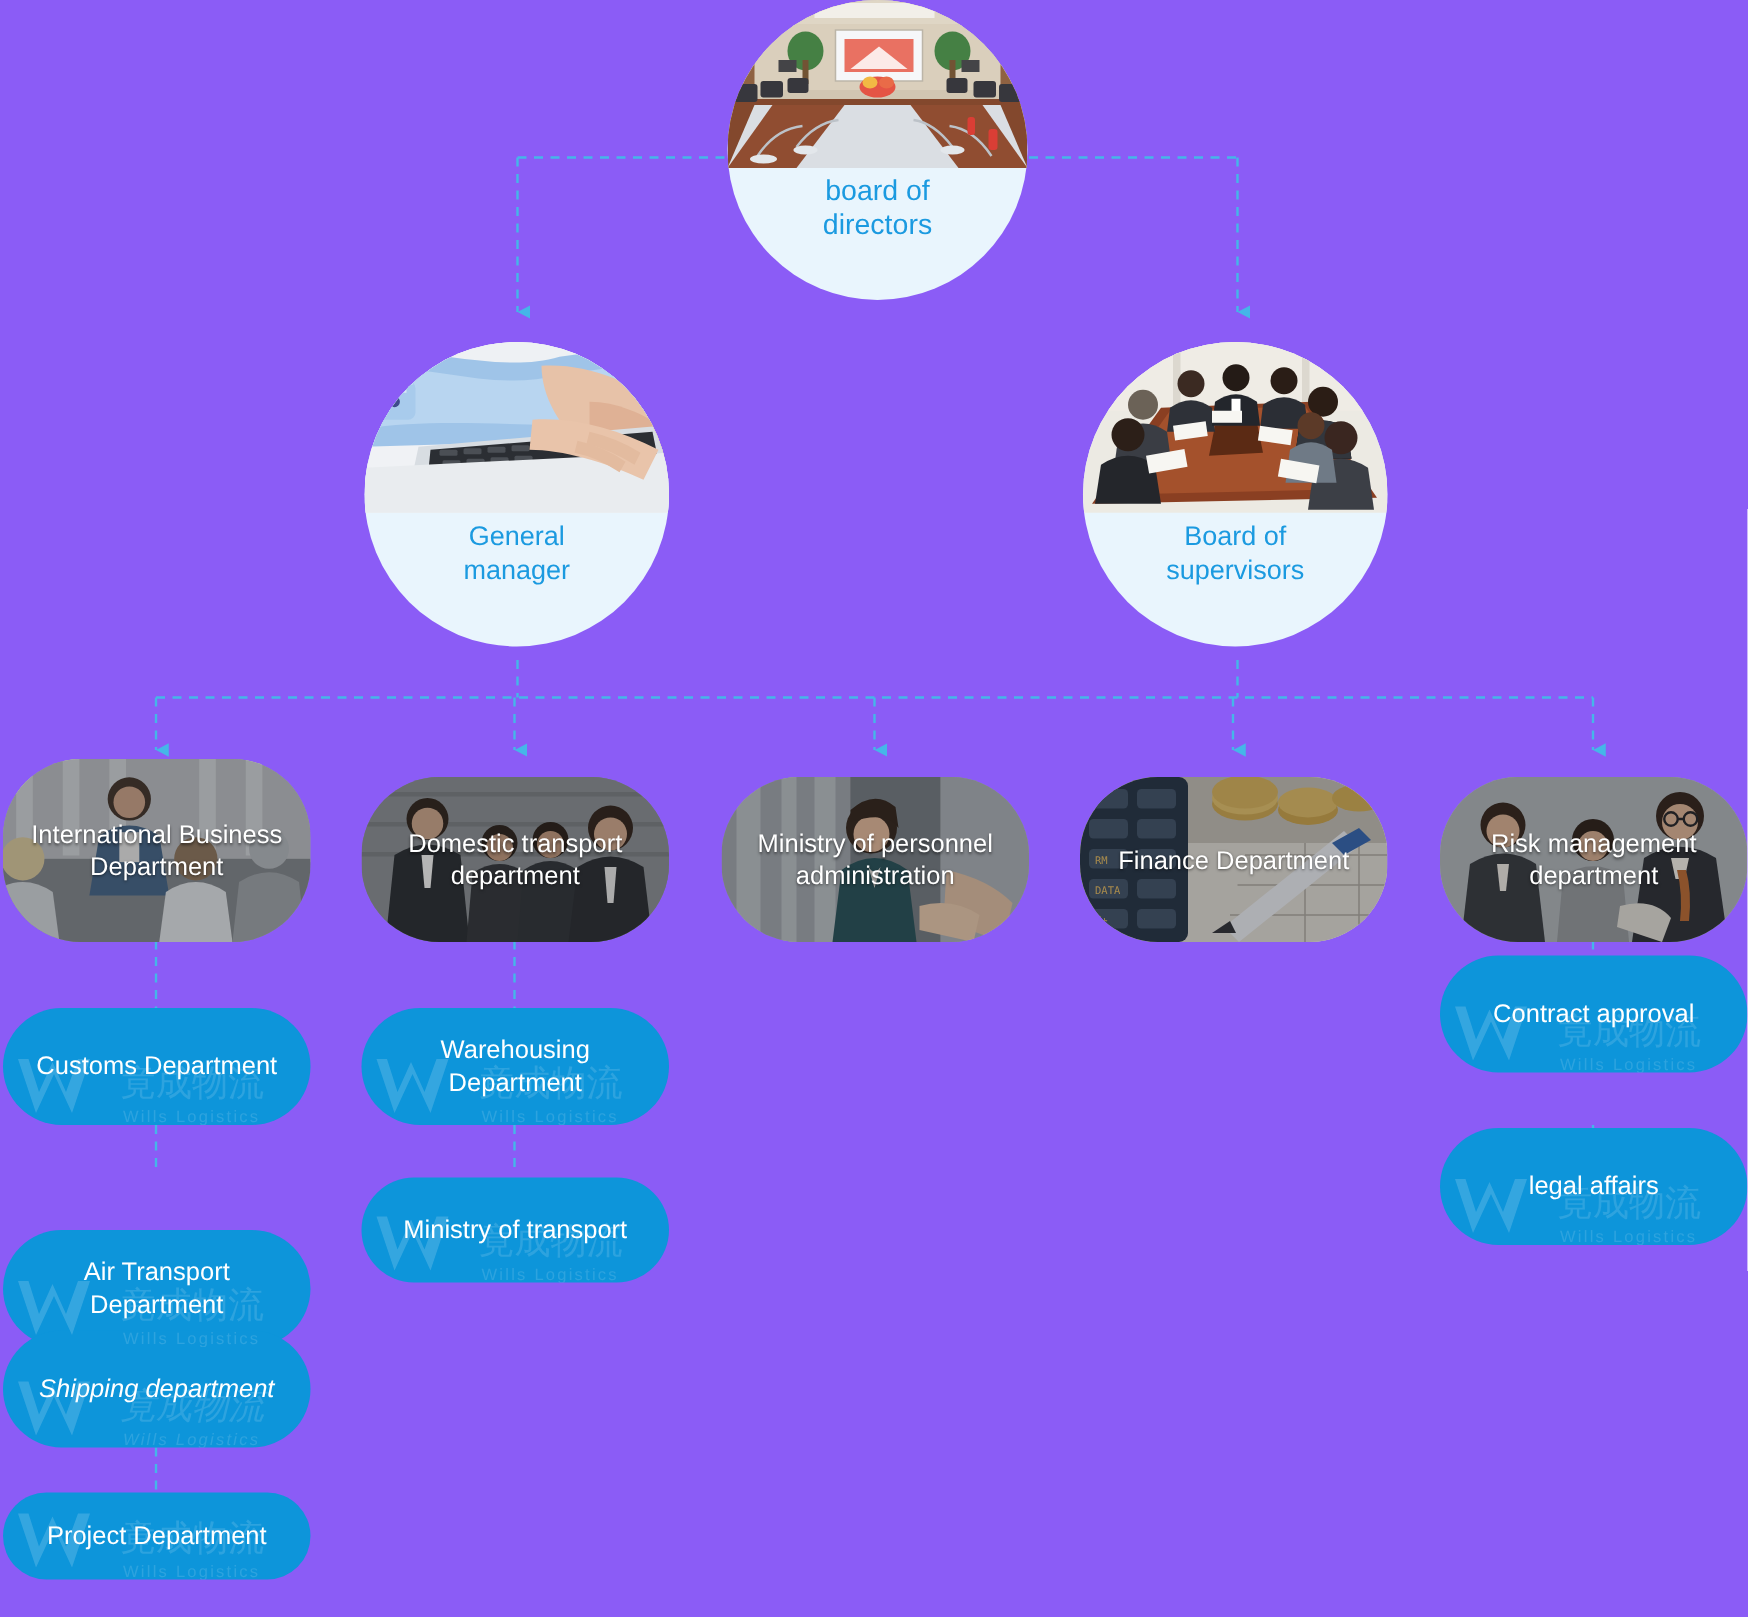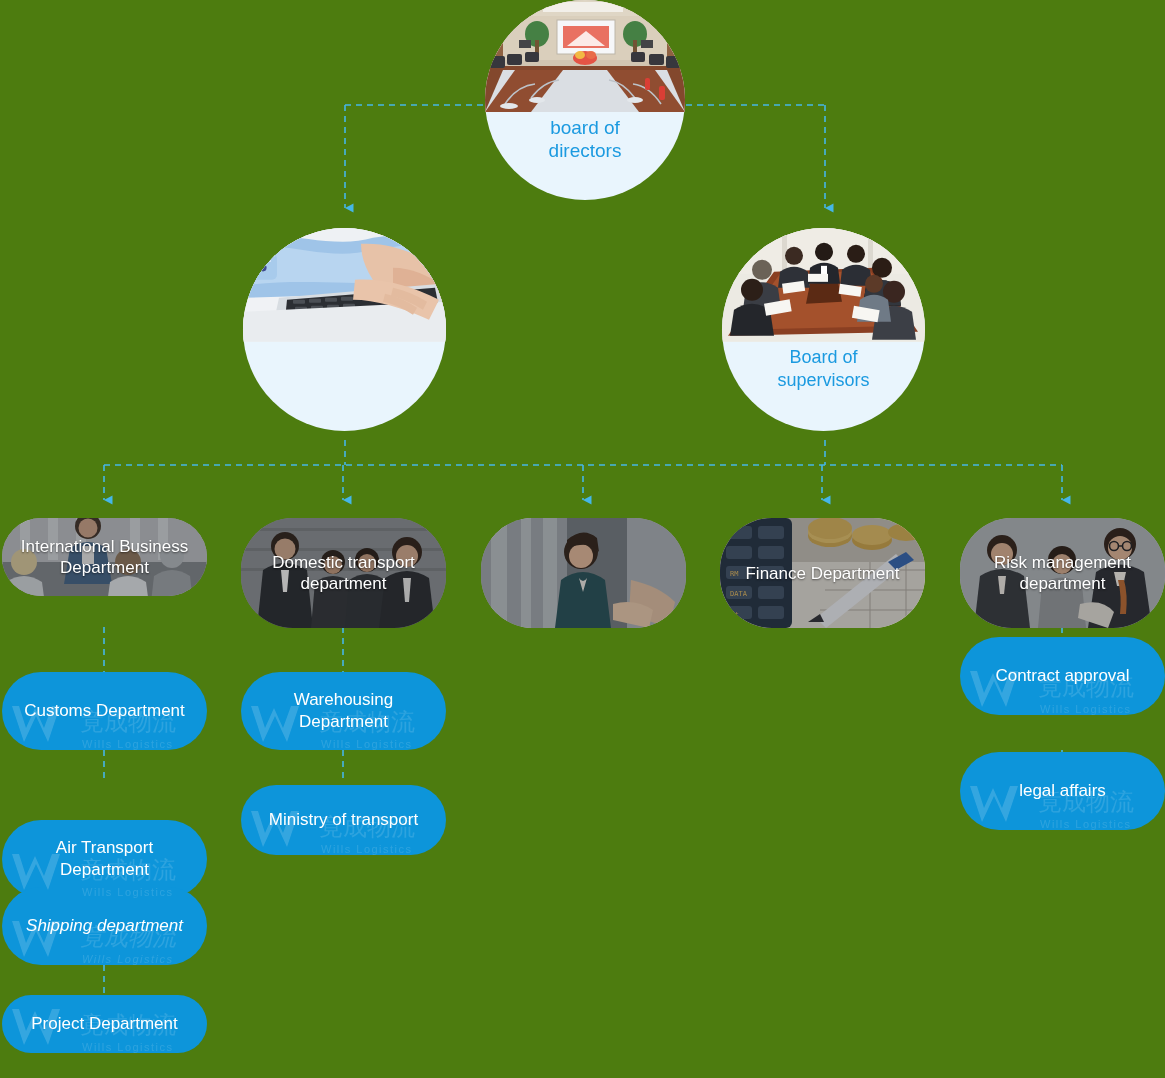--- a/index.html
+++ b/index.html
@@ -8,21 +8,21 @@
     background: #ffffff;
   }
   body {
     font-family: "Liberation Sans", sans-serif;
   }
   #org-chart {
     position: relative;
     width: 1165px;
     height: 1078px;
     overflow: hidden;
-    background: #4d7c0f;
+    background: #8b5cf6;
   }
   #connector-layer {
     position: absolute;
     left: 0;
     top: 0;
     width: 1165px;
     height: 1078px;
     pointer-events: none;
   }
 
@@ -241,20 +241,24 @@
           <rect x="100" y="76" width="12" height="4" rx="1"></rect>
         </g>
         <path d="M0,84 L203,74 L203,114 L0,114 Z" fill="#e9ecef"></path>
         <path d="M112,52 C140,50 168,58 196,72 L186,92 C160,80 132,72 110,72 Z" fill="#e9c4aa"></path>
         <g fill="#e3bb9f">
           <path d="M150,60 q18,4 34,14 l-4,8 q-16,-10 -32,-14 z"></path>
           <path d="M142,66 q18,4 32,14 l-4,7 q-15,-10 -30,-13 z"></path>
         </g>
       </svg>
     </div>
+    <div class="circle-label">
+      <div>General</div>
+      <div>manager</div>
+    </div>
   </div>
 
   <div class="circle-node small" style="left:722px; top:228px; width:203px; height:203px;">
     <div class="circle-photo">
       <svg viewBox="0 0 203 114" preserveAspectRatio="xMidYMid slice">
         <rect width="203" height="114" fill="#eceae3"></rect>
         <rect x="0" y="0" width="203" height="46" fill="#efece5"></rect>
         <rect x="60" y="0" width="5" height="44" fill="#dcd8cf"></rect>
         <rect x="146" y="0" width="5" height="44" fill="#dcd8cf"></rect>
         <path d="M52,44 L152,40 L196,104 L6,108 Z" fill="#8a3f22"></path>
@@ -289,21 +293,21 @@
           <rect x="86" y="46" width="20" height="8"></rect>
         </g>
       </svg>
     </div>
     <div class="circle-label">
       <div>Board of</div>
       <div>supervisors</div>
     </div>
   </div>
 
-  <div class="dept-node" style="left:2px; top:518px; width:205px; height:78px;">
+  <div class="dept-node" style="left:2px; top:506px; width:205px; height:122px;">
     <div class="dept-photo">
       <svg viewBox="0 0 205 110" preserveAspectRatio="xMidYMid slice">
         <rect width="205" height="110" fill="#8d9298"></rect>
         <rect x="0" y="0" width="205" height="62" fill="#b8bcc1"></rect>
         <g fill="#cfd3d7">
           <rect x="18" y="0" width="10" height="58"></rect>
           <rect x="46" y="0" width="10" height="58"></rect>
           <rect x="74" y="0" width="10" height="58"></rect>
           <rect x="128" y="0" width="10" height="58"></rect>
           <rect x="156" y="0" width="10" height="58"></rect>
@@ -375,20 +379,24 @@
         <rect x="146" y="0" width="59" height="110" fill="#a4aab0"></rect>
         <circle cx="100" cy="34" r="17" fill="#2c1d15"></circle>
         <circle cx="100" cy="38" r="12" fill="#ddb294"></circle>
         <path d="M86,22 q16,-14 30,-2 l2,14 q-8,-12 -32,-4 z" fill="#2a1c14"></path>
         <path d="M80,62 q22,-16 44,0 l6,48 l-56,0 z" fill="#1f4a52"></path>
         <path d="M98,60 q4,6 8,0 l-4,14 z" fill="#e6e3de"></path>
         <path d="M150,62 q28,6 44,22 l-6,26 l-40,-14 z" fill="#d8b89c"></path>
         <path d="M132,86 q22,-6 40,6 l-4,18 l-36,-8 z" fill="#e3c3a6"></path>
         <rect x="0" y="0" width="205" height="110" fill="#2a2a2a" opacity="0.3"></rect>
       </svg>
+    </div>
+    <div class="dept-label">
+      <div>Ministry of personnel</div>
+      <div>administration</div>
     </div>
   </div>
 
   <div class="dept-node" style="left:720px; top:518px; width:205px; height:110px;">
     <div class="dept-photo">
       <svg viewBox="0 0 205 110" preserveAspectRatio="xMidYMid slice">
         <rect width="205" height="110" fill="#cfc9be"></rect>
         <rect x="0" y="0" width="205" height="44" fill="#bfb9ae"></rect>
         <rect x="0" y="44" width="205" height="66" fill="#ddd8cf"></rect>
         <g stroke="#a9a399" stroke-width="1" fill="none">

